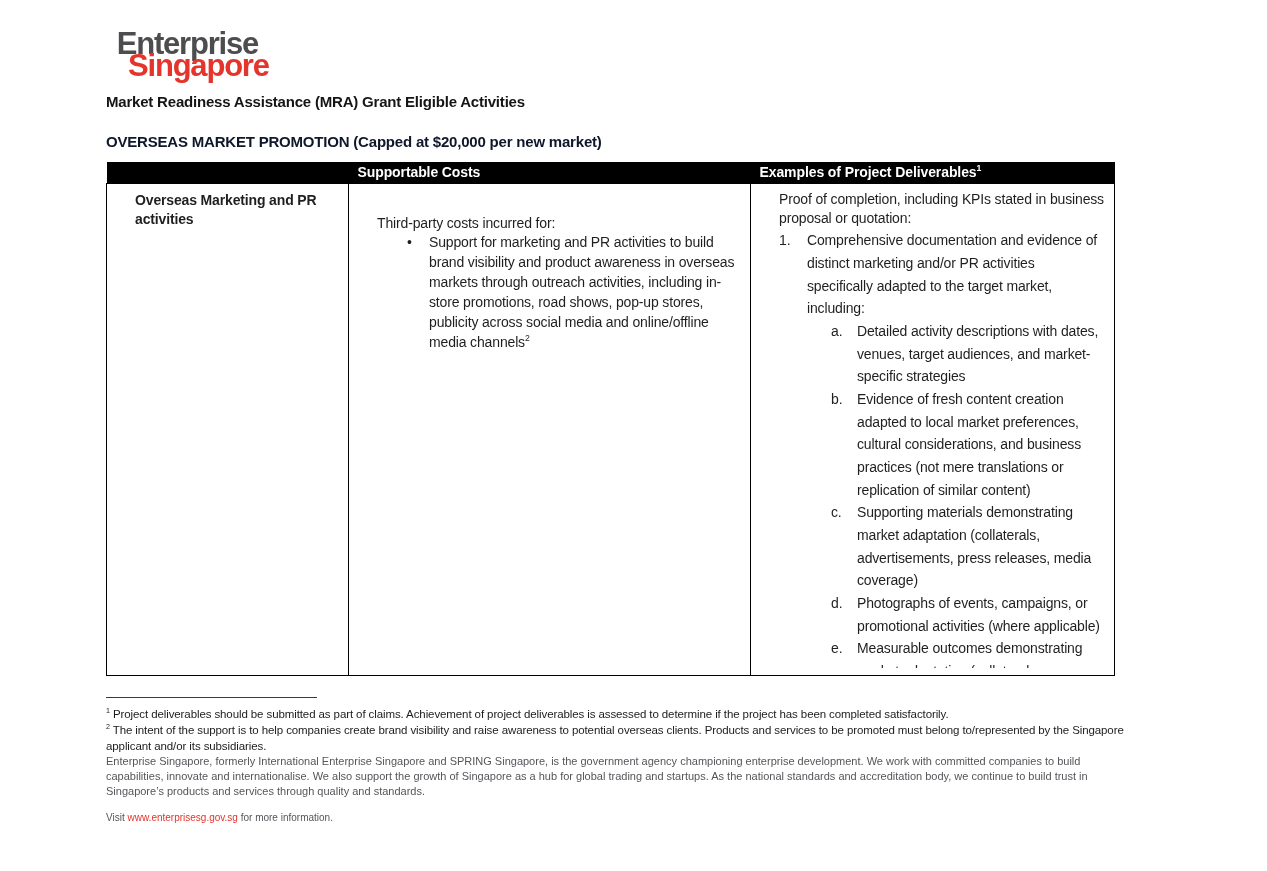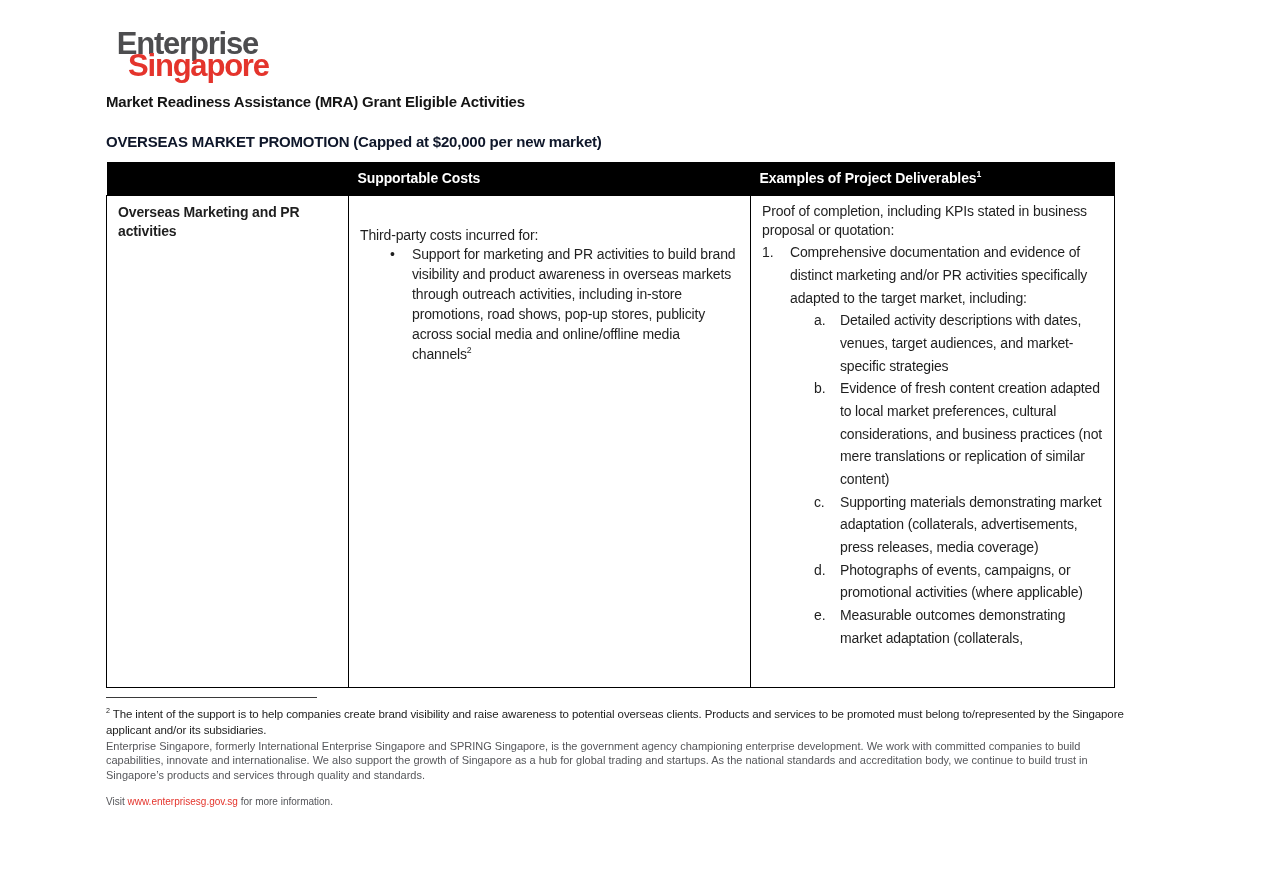--- a/index.html
+++ b/index.html
@@ -15,22 +15,22 @@
 
   
   .doc-title { position:absolute; top:93px; left:0; font-size:15px; font-weight:bold; letter-spacing:-0.2px; color:#151515;text-align:right; }
   .section-heading { position:absolute; top:133px; left:0; font-size:15px; font-weight:bold; letter-spacing:-0.2px; color:#0f172a; }
 
   
   table.grant-table { position:absolute; top:162px; left:0; width:1008px; border-collapse:collapse; table-layout:fixed; }
   .grant-table col.c1 { width:242px; }
   .grant-table col.c2 { width:402px; }
   .grant-table col.c3 { width:364px; }
-  .grant-table th { background:#000; color:#fff; text-align:left; font-size:14px; font-weight:bold; height:33px; padding:2px 9px; letter-spacing:-0.1px; }
-  .grant-table td { border:1px solid #000; vertical-align:top; height:492px; padding:6px 10px 0 11px; font-size:14px; line-height:1.42; letter-spacing:-0.15px; }
+  .grant-table th { background:#000; color:#fff; text-align:left; font-size:14px; font-weight:bold; height:21px; padding:2px 9px; letter-spacing:-0.1px; }
+  .grant-table td { border:1px solid #000; vertical-align:top; height:492px; padding:6px 10px 0 28px; font-size:14px; line-height:1.42; letter-spacing:-0.15px; }
   .grant-table td .clip { height:478px; overflow:hidden; }
   td.activity-cell { font-weight:bold; padding-top:7px; }
   sup { font-size:62%; vertical-align:super; line-height:0; }
 
   
   .costs-intro { margin-bottom:0;margin-top:24px; }
   .bullet-item { display:flex; margin-top:0; }
   .bullet-item .marker { width:22px; margin-left:30px; flex:0 0 auto; text-align:left; }
   .bullet-item .btext { flex:1; }
 
@@ -125,20 +125,21 @@
               </div>
             </div>
           </div>
         </td>
       </tr>
     </tbody>
   </table>
 
   <div class="footer-block">
     <div class="footnote-rule"></div>
+    <div class="footnote"><sup>1</sup><span> Project deliverables should be submitted as part of claims. Achievement of project deliverables is assessed to determine if the project has been completed satisfactorily.</span></div>
     <div class="footnote"><sup>2</sup><span> The intent of the support is to help companies create brand visibility and raise awareness to potential overseas clients. Products and services to be promoted must belong to/represented by the Singapore applicant and/or its subsidiaries.</span></div>
     <div class="boilerplate">Enterprise Singapore, formerly International Enterprise Singapore and SPRING Singapore, is the government agency championing enterprise development. We work with committed companies to build capabilities, innovate and internationalise. We also support the growth of Singapore as a hub for global trading and startups. As the national standards and accreditation body, we continue to build trust in Singapore’s products and services through quality and standards.</div>
     <div class="visit-line">
       <span>Visit </span><a href="#">www.enterprisesg.gov.sg</a><span> for more information.</span>
     </div>
   </div>
 
 </div>
 
 </body></html>

